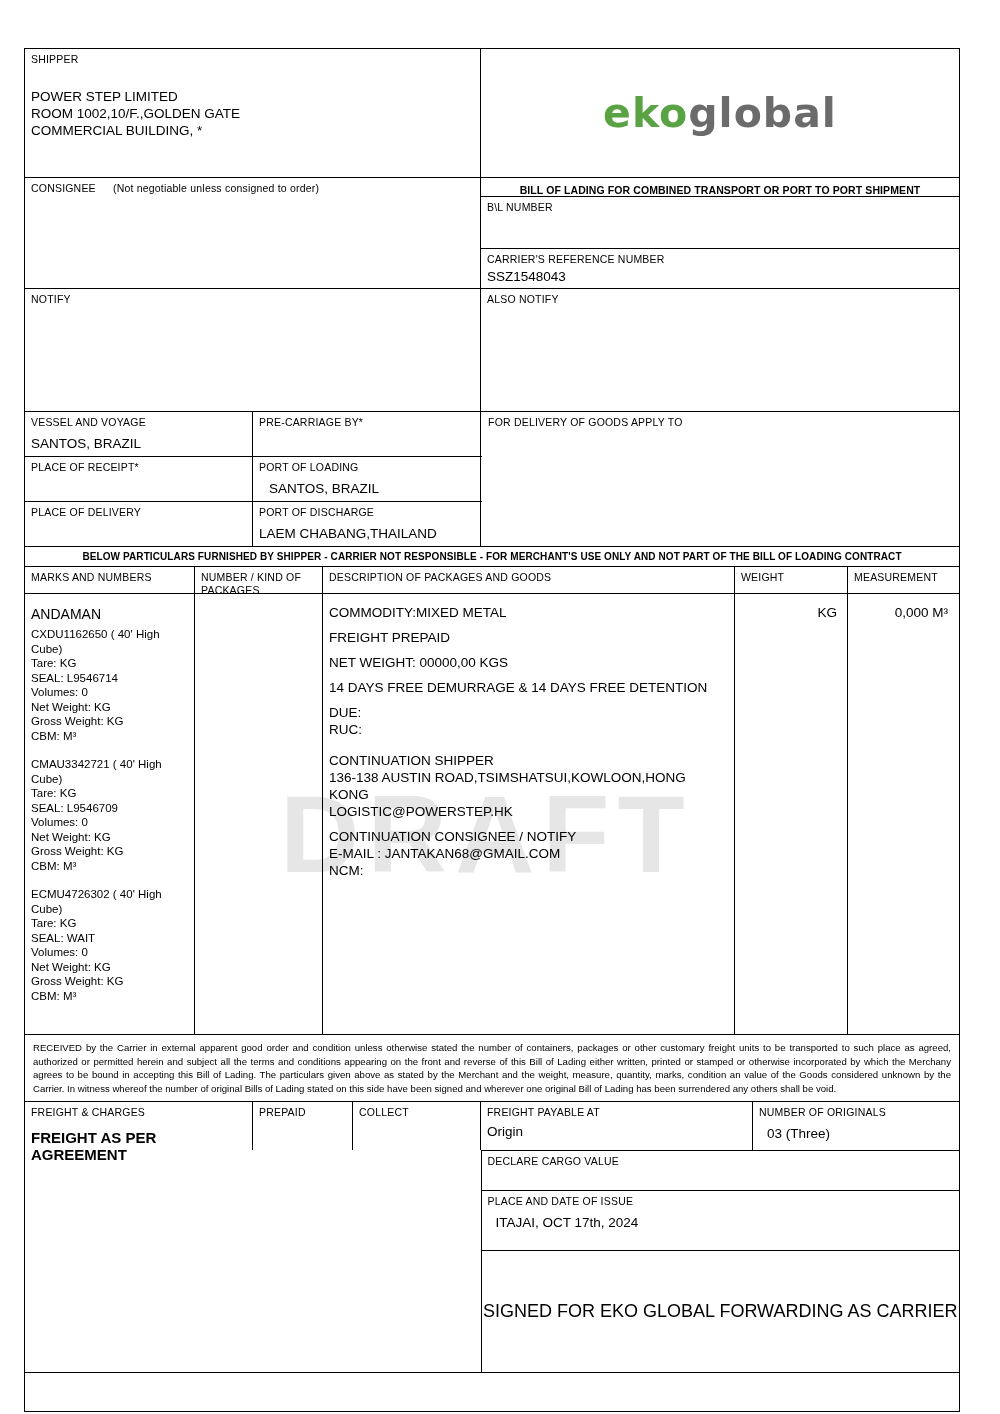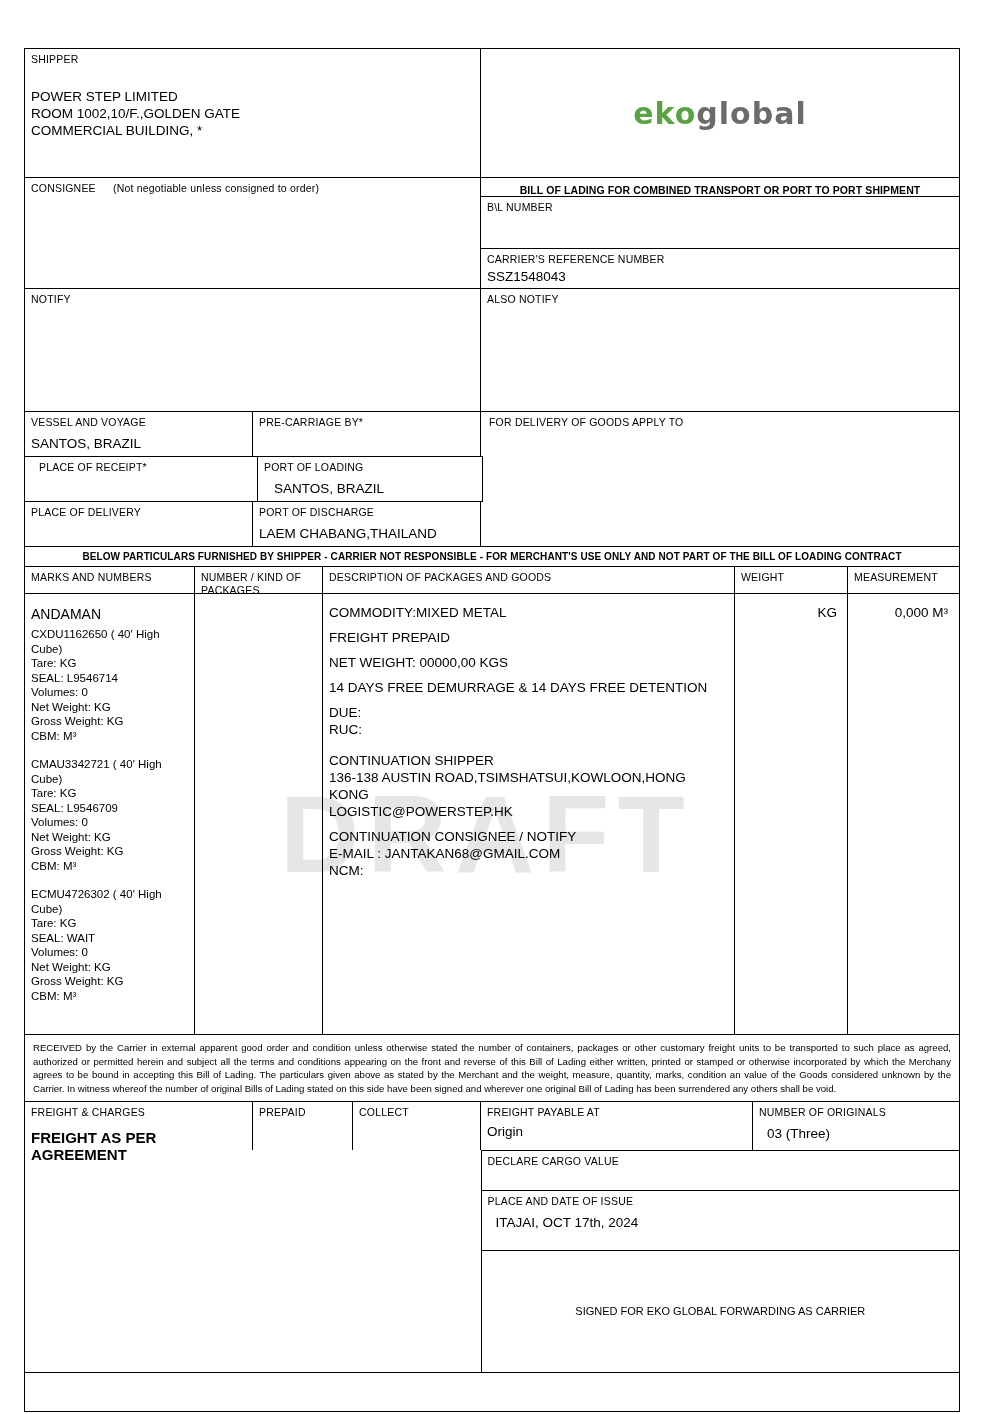--- a/index.html
+++ b/index.html
@@ -51,21 +51,21 @@
   }
 
   
   .logo-wrap {
     display: flex;
     align-items: center;
     justify-content: center;
     height: 100%;
   }
   .logo {
-    font-size: 30px;
+    font-size: 41px;
     font-weight: bold;
     letter-spacing: 1px;
     font-family: "DejaVu Sans", sans-serif;
   }
   .logo .eko { color: #5aa345; }
   .logo .global { color: #6b6b6b; }
 
   
   .shipper-box { width: 456px; min-height: 128px; }
   .logo-box { width: 478px; min-height: 128px; }
@@ -81,21 +81,21 @@
   }
   .bl-number-box { height: 52px; }
   .carrier-ref-box { height: 40px; }
 
   .notify-box { width: 456px; height: 122px; }
   .also-notify-box { width: 478px; height: 122px; }
 
   .vv-box { width: 228px; height: 44px; }
   .pcb-box { width: 228px; height: 44px; }
   .delivery-box { width: 478px; height: 132px; }
-  .por-box { width: 228px; height: 44px; margin-left: 8px; }
+  .por-box { width: 228px; height: 44px; }
   .pol-box { width: 228px; height: 44px; }
   .pod-box { width: 228px; height: 44px; }
   .pd-box { width: 228px; height: 44px; }
 
   .banner {
     font-size: 10px;
     font-weight: bold;
     text-align: center;
     padding: 4px 0 4px 0;
     letter-spacing: 0.1px;
@@ -142,21 +142,21 @@
   .freight-text {
     font-size: 15px;
     font-weight: bold;
     margin-top: 10px;
   }
   .sig-box {
     height: 120px;
     display: flex;
     align-items: center;
     justify-content: center;
-    font-size: 11px;
+    font-size: 18px;
   }
   .bottom-strip { height: 38px; }
 
   
   .watermark {
     position: absolute;
     left: 280px;
     top: 770px;
     font-size: 110px;
     font-weight: bold;

